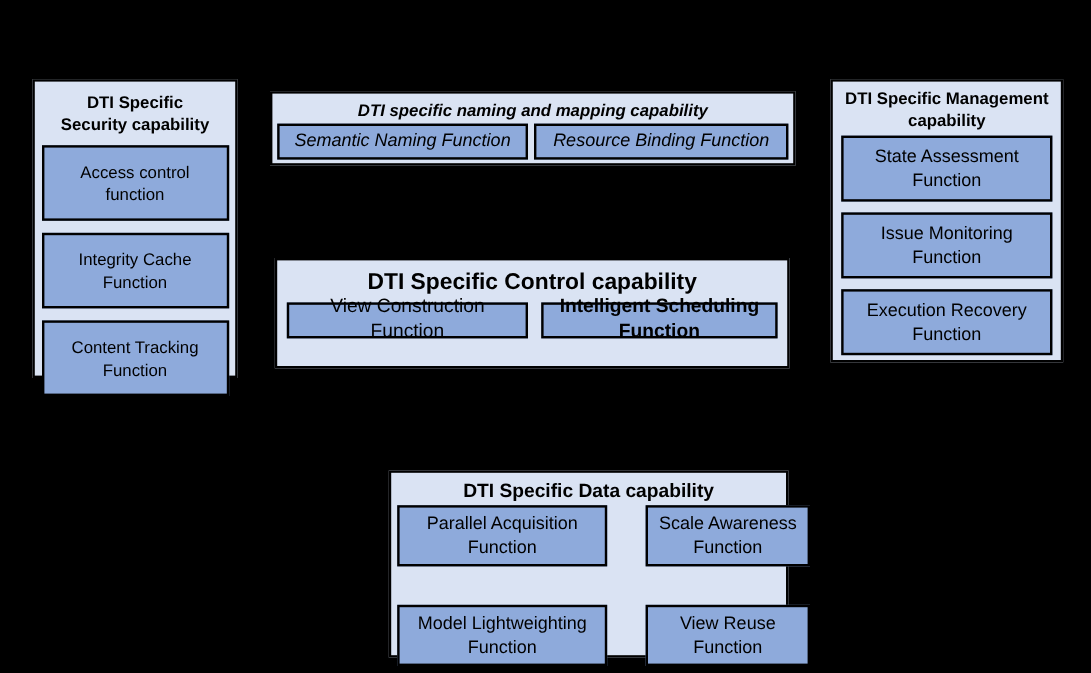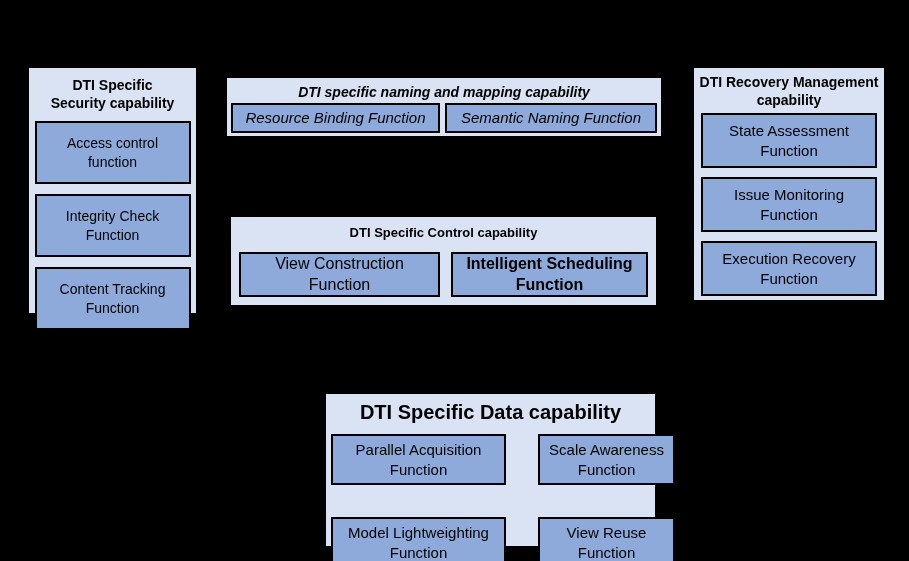--- a/index.html
+++ b/index.html
@@ -51,34 +51,34 @@
   
   .g-nam { left: 225px; top: 76px; width: 438px; height: 62px; font-style: italic; }
   .g-nam .gtitle { height: 25px; padding-top: 6px; font-size: 14px; line-height: 1.2; }
   .g-nam .fns { display: flex; justify-content: space-between; padding: 0 4px; }
   .g-nam .fn { height: 30px; font-size: 15px; }
   .g-nam .fn:first-child { width: 209px; }
   .g-nam .fn:last-child  { width: 212px; }
 
   
   .g-ctl { left: 229px; top: 215px; width: 429px; height: 92px; }
-  .g-ctl .gtitle { height: 35px; padding-top: 8px; font-size: 13px; line-height: 1.2; }
+  .g-ctl .gtitle { height: 35px; padding-top: 8px; font-size: 19px; line-height: 1.2; }
   .g-ctl .fns { display: flex; justify-content: space-between; padding: 0 8px; }
-  .g-ctl .fn { height: 45px; font-size: 16px; }
+  .g-ctl .fn { height: 30px; font-size: 16px; }
   .g-ctl .fn:first-child { width: 201px; }
   .g-ctl .fn:last-child  { width: 197px; font-weight: bold; }
 
   
   .g-mgt { left: 692px; top: 66px; width: 194px; height: 236px; }
   .g-mgt .gtitle { height: 45px; padding-top: 6px; font-size: 14px; line-height: 1.25; }
   .g-mgt .fn { width: 176px; height: 55px; margin: 0 auto 9px; font-size: 15px; }
 
   
   .g-dat { left: 324px; top: 392px; width: 333px; height: 156px; }
-  .g-dat .gtitle { height: 40px; padding-top: 6px; font-size: 20px; line-height: 1.2; }
+  .g-dat .gtitle { height: 27px; padding-top: 6px; font-size: 16px; line-height: 1.2; }
   .g-dat .fns {
     display: grid;
     grid-template-columns: 175px 137px;
     justify-content: space-between;
     row-gap: 10px;
     padding: 0 5px;
     gap: 32px;
   }
   .g-dat .fn { height: 51px; font-size: 15px; }
 </style>
@@ -90,39 +90,39 @@
   <section class="group g-sec">
     <h2 class="gtitle">
       <span>DTI Specific</span>
       <span>Security capability</span>
     </h2>
     <div class="fn">
       <span>Access control</span>
       <span>function</span>
     </div>
     <div class="fn">
-      <span>Integrity Check</span>
+      <span>Integrity Cache</span>
       <span>Function</span>
     </div>
     <div class="fn">
       <span>Content Tracking</span>
       <span>Function</span>
     </div>
   </section>
 
   <section class="group g-nam">
     <h2 class="gtitle">
       <span>DTI specific naming and mapping capability</span>
     </h2>
     <div class="fns">
       <div class="fn">
-        <span>Resource Binding Function</span>
+        <span>Semantic Naming Function</span>
       </div>
       <div class="fn">
-        <span>Semantic Naming Function</span>
+        <span>Resource Binding Function</span>
       </div>
     </div>
   </section>
 
   <section class="group g-ctl">
     <h2 class="gtitle">
       <span>DTI Specific Control capability</span>
     </h2>
     <div class="fns">
       <div class="fn">
@@ -131,21 +131,21 @@
       </div>
       <div class="fn">
         <span>Intelligent Scheduling</span>
         <span>Function</span>
       </div>
     </div>
   </section>
 
   <section class="group g-mgt">
     <h2 class="gtitle">
-      <span>DTI Recovery Management</span>
+      <span>DTI Specific Management</span>
       <span>capability</span>
     </h2>
     <div class="fn">
       <span>State Assessment</span>
       <span>Function</span>
     </div>
     <div class="fn">
       <span>Issue Monitoring</span>
       <span>Function</span>
     </div>

